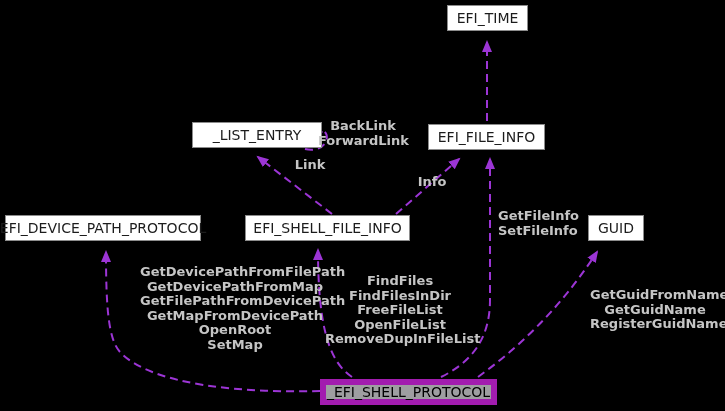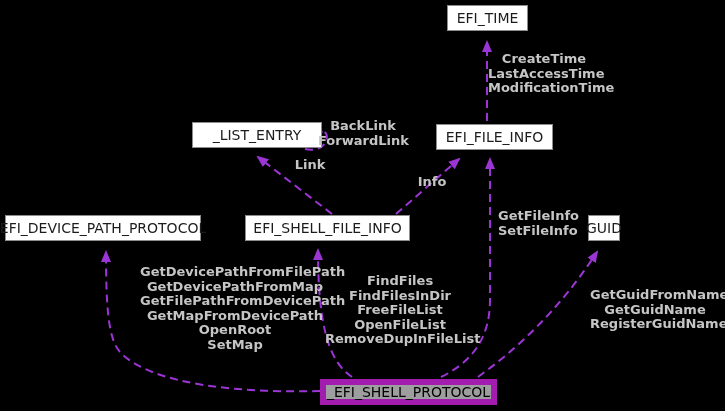--- a/index.html
+++ b/index.html
@@ -41,33 +41,30 @@
     <path class="edge" d="M 441,377 C 472,362 490,338 490,300 L 490,159" marker-end="url(#arrow)"></path>
     <path class="edge" d="M 320,391 C 245,393 152,386 120,352 C 108,339 106,305 106,252" marker-end="url(#arrow)"></path>
     <path class="edge" d="M 352,377 C 331,363 318,332 318,250" marker-end="url(#arrow)"></path>
     <path class="edge" d="M 478,377 C 515,350 558,312 597,252" marker-end="url(#arrow)"></path>
   </svg>
 
   <div class="node" style="left:447px;top:5px;width:81px;height:26px;">EFI_TIME</div>
 
   <div class="node" style="left:192px;top:122px;width:130px;height:26px;">_LIST_ENTRY</div>
 
-  <div class="node" style="left:428px;top:124px;width:117px;height:26px;margin-left:8px;">EFI_FILE_INFO</div>
+  <div class="node" style="left:428px;top:124px;width:117px;height:26px;">EFI_FILE_INFO</div>
 
   <div class="node" style="left:5px;top:215px;width:196px;height:26px;">EFI_DEVICE_PATH_PROTOCOL</div>
 
   <div class="node" style="left:245px;top:215px;width:165px;height:26px;">EFI_SHELL_FILE_INFO</div>
 
-  <div class="node" style="left:588px;top:215px;width:32px;height:26px;">GUID</div>
+  <div class="node" style="left:588px;top:215px;width:56px;height:26px;">GUID</div>
 
   <div class="node focus" style="left:320px;top:379px;width:177px;height:26px;">_EFI_SHELL_PROTOCOL</div>
 
-  <div class="edge-label" style="left:488px;top:52px;width:112px;">CreateTime
-LastAccessTime
-ModificationTime</div>
 
   <div class="edge-label" style="left:318px;top:119px;width:90px;">BackLink
 ForwardLink</div>
 
   <div class="edge-label" style="left:292px;top:158px;width:36px;text-align:center;">Link</div>
 
   <div class="edge-label" style="left:415px;top:175px;width:34px;">Info</div>
 
   <div class="edge-label" style="left:498px;top:209px;width:78px;text-align:right;">GetFileInfo
 SetFileInfo</div>

